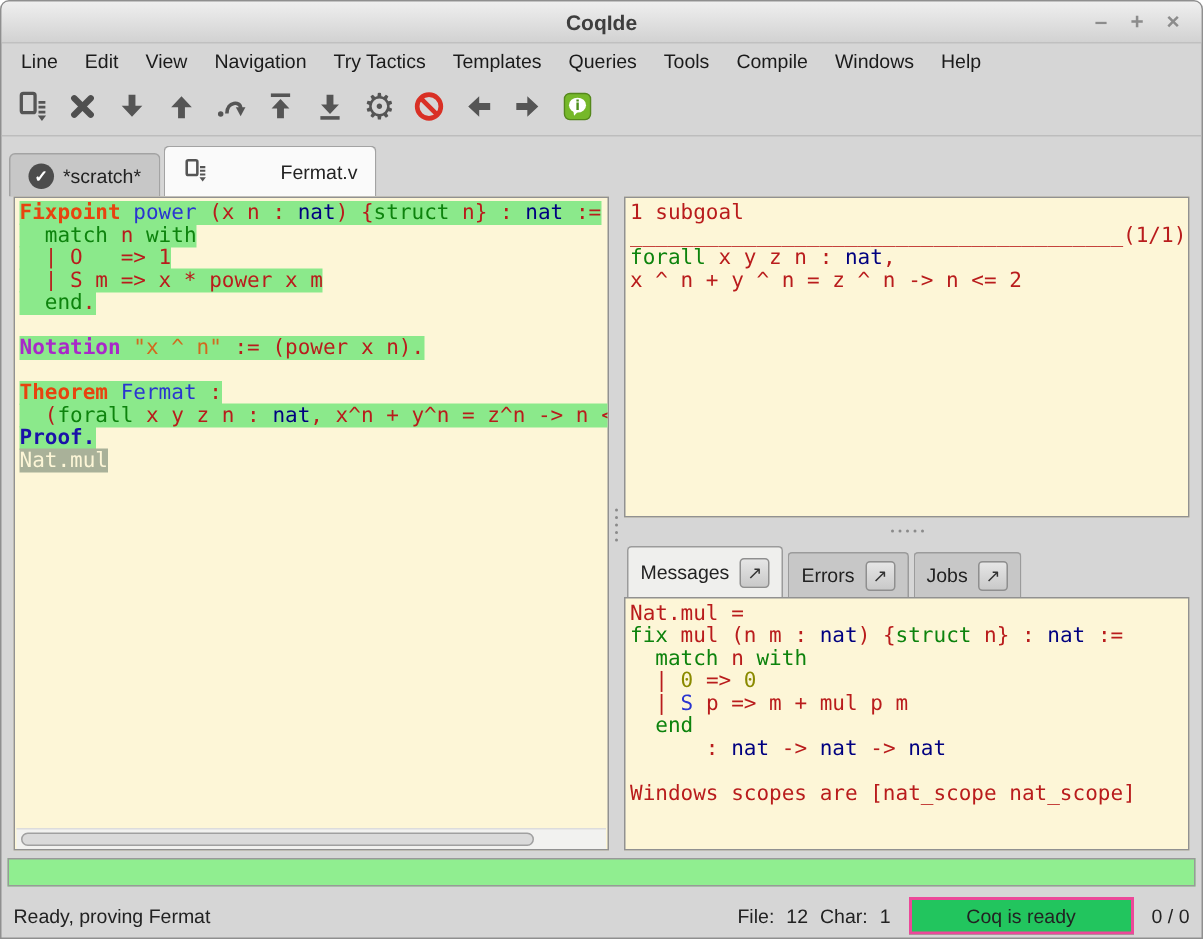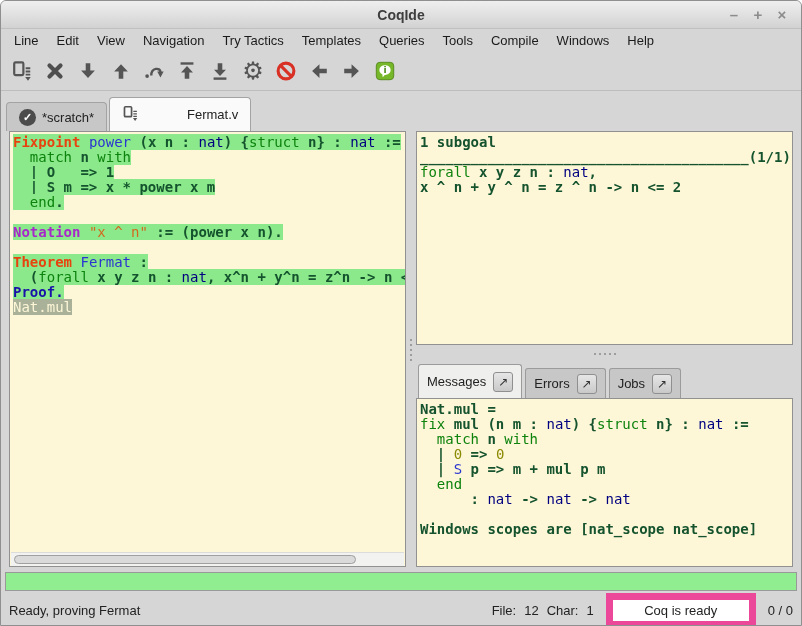--- a/index.html
+++ b/index.html
@@ -40,21 +40,21 @@
   .bg-proc{background:#8be98b;}
   .bg-sel{background:#a9b199;}
   .sg-v{color:#e8430f;font-weight:bold;}
   .sg-notat{color:#a928c9;font-weight:bold;}
   .sg-kw{color:#0d830d;}
   .sg-id{color:#2a35d0;}
   .sg-ty{color:#000080;}
   .sg-str{color:#d2691e;}
   .sg-pf{color:#1a12a8;font-weight:bold;}
   .sg-num{color:#8a8a00;}
-  .sg-t{color:#14532d;font-weight:bold;}
+  .sg-t{color:#b91c1c;}
   .sg-selt{color:#fdf6d7;}
   .hscroll{position:absolute;left:1px;right:1px;bottom:0;height:14px;background:#f2f2f0;
            border-top:1px solid #dcdcdc;}
   .hthumb{position:absolute;left:3px;top:2px;height:9px;width:87%;background:#dadada;
           border:1px solid #a0a0a0;border-radius:5px;}
   .vsplit{width:10px;display:flex;align-items:center;justify-content:center;}
   .vdots{display:flex;flex-direction:column;gap:3px;}
   .vdots i,.hdots i{width:2px;height:2px;background:#8a8a8a;display:block;border-radius:1px;}
   .right-col{flex:1;display:flex;flex-direction:column;min-width:0;}
   .goal-pane{height:214px;flex:none;}
@@ -70,21 +70,21 @@
           background:linear-gradient(#e6e6e6,#c9c9c9);font-size:12px;color:#333;
           display:flex;align-items:center;justify-content:center;}
   .msg-pane{flex:1;min-height:0;}
   
   .progress-wrap{height:26px;padding:3px 4px;flex:none;}
   .progress{height:19px;background:#90ee90;border:1px solid #999;}
   .statusbar{height:30px;display:flex;align-items:center;padding:0 8px;font-size:13px;
              color:#222;flex:none;}
   .status-right{margin-left:auto;display:flex;align-items:center;}
   .sv{margin-left:8px;}
-  .coq-status{width:150px;text-align:center;border:7px solid #ec4899;background:#ffffff;
+  .coq-status{width:150px;text-align:center;border:2px solid #ec4899;background:#22c55e;
               padding:3px 0;margin:0 12px;font-size:13px;}
 </style>
 </head>
 <body>
 
 <div class="win">
 
   <div class="titlebar">
     <div class="title">CoqIde</div>
     <div class="winctl">

